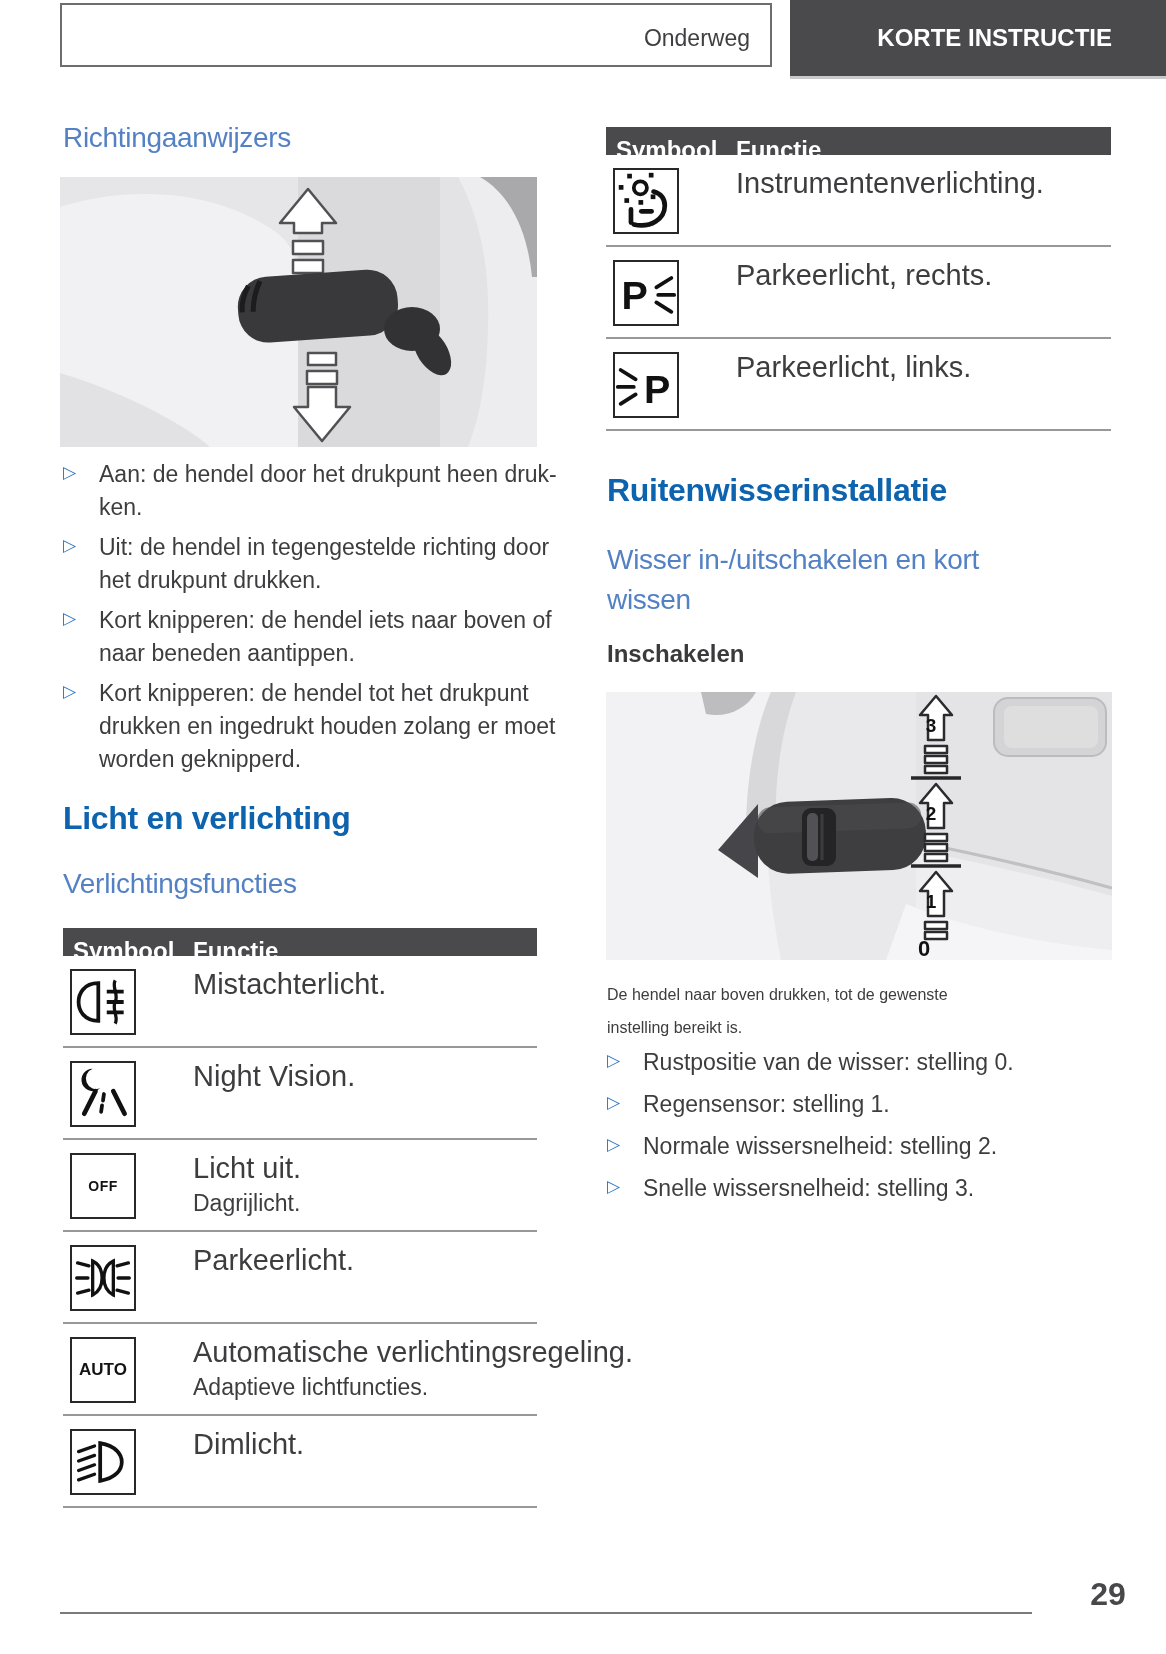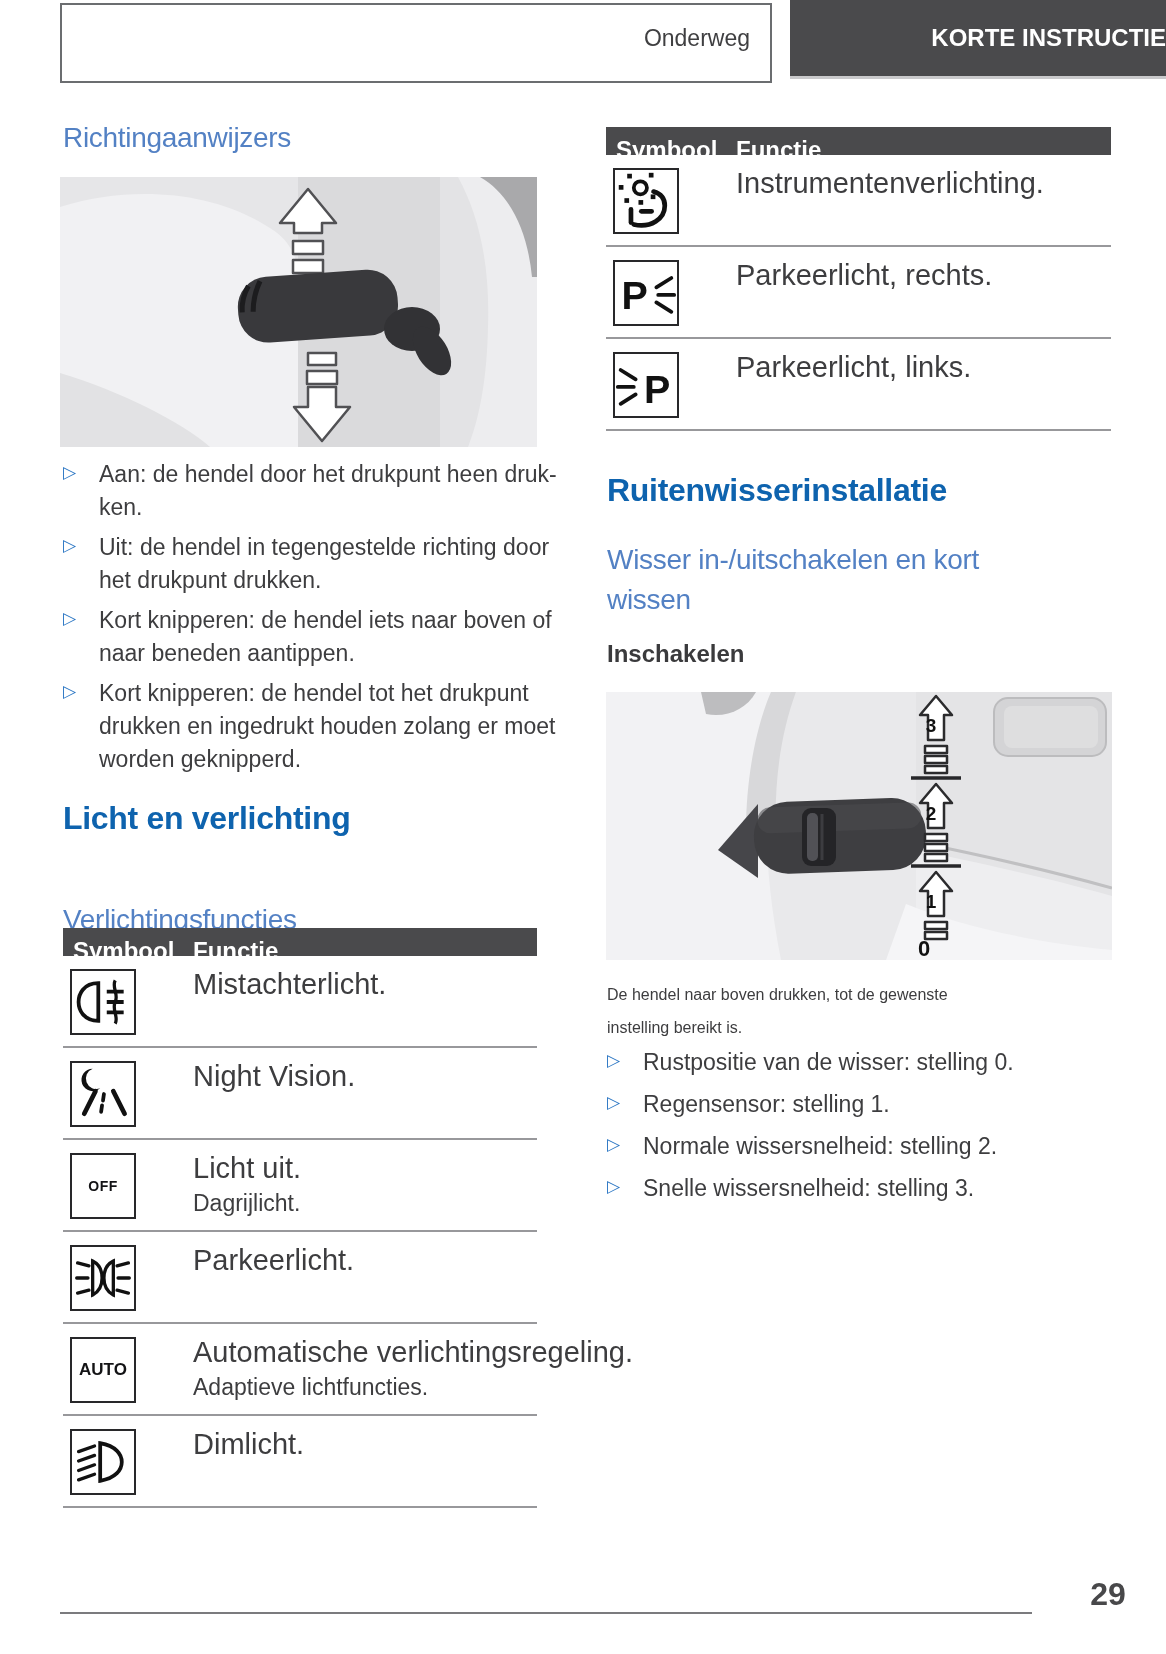--- a/index.html
+++ b/index.html
@@ -1,26 +1,26 @@
 <!DOCTYPE html>
 <html style="--h1_blue: #0e63ae; --h2_blue: #5381c4; --header_dark: #4a4a4c; --body_text: #3d3d3f; --bullet_blue: #2c77c4; --divider: #98989b;"><head>
 <meta charset="utf-8">
 <style>
   html,body{margin:0;padding:0;background:#fff;}
   #page{position:relative;width:1166px;height:1654px;background:#fff;overflow:hidden;
         font-family:"Liberation Sans",sans-serif;color:var(--body_text,#3d3d3f);}
   .abs{position:absolute;}
 
   
-  #crumb-box{left:60px;top:3px;width:712px;height:80px;border:2px solid #6b6d70;background:#fff;
+  #crumb-box{left:60px;top:3px;width:712px;height:64px;border:2px solid #6b6d70;background:#fff;
              box-sizing:border-box;text-align:right;}
   #crumb-box .txt{line-height:66px;padding-right:20px;font-size:23px;color:#3f3f41;}
   #chapter-box{left:790px;top:0;width:376px;height:76px;background:var(--header_dark,#4a4a4c);
                box-shadow:0 3px 0 #c9c9cb;text-align:right;}
-  #chapter-box .txt{line-height:76px;font-size:24px;font-weight:bold;color:#fff;}
+  #chapter-box .txt{line-height:76px;padding-right:54px;font-size:24px;font-weight:bold;color:#fff;}
 
   
   .h1{font-size:32px;font-weight:bold;color:var(--h1_blue,#0e63ae);letter-spacing:-0.3px;white-space:pre;}
   .h2{font-size:28px;font-weight:normal;color:var(--h2_blue,#5381c4);letter-spacing:-0.3px;white-space:pre;line-height:40px;}
   .h3{font-size:24px;font-weight:bold;color:#3a3a3c;white-space:pre;}
 
   
   .figure{background:#e8e8ea;overflow:hidden;}
 
   
@@ -113,21 +113,21 @@
       </div>
     <div class="bullet">
       <span class="tri">▷</span>
       <span class="btxt">Kort knipperen: de hendel tot het drukpunt
 drukken en ingedrukt houden zolang er moet
 worden geknipperd.</span>
       </div>
   </div>
 
   <div class="abs h1" style="left:63px;top:800px;">Licht en verlichting</div>
-  <div class="abs h2" style="left:63px;top:900px;">Verlichtingsfuncties</div>
+  <div class="abs h2" style="left:63px;top:864px;">Verlichtingsfuncties</div>
 
   <div class="abs sft" style="left:63px;top:928px;width:474px;">
     <div class="thead">
       <div class="th sym">Symbool</div>
       <div class="th fn">Functie</div>
     </div>
 
     <div class="row">
       <div class="iconbox">
         <svg width="62" height="62" viewBox="0 0 66 66">

